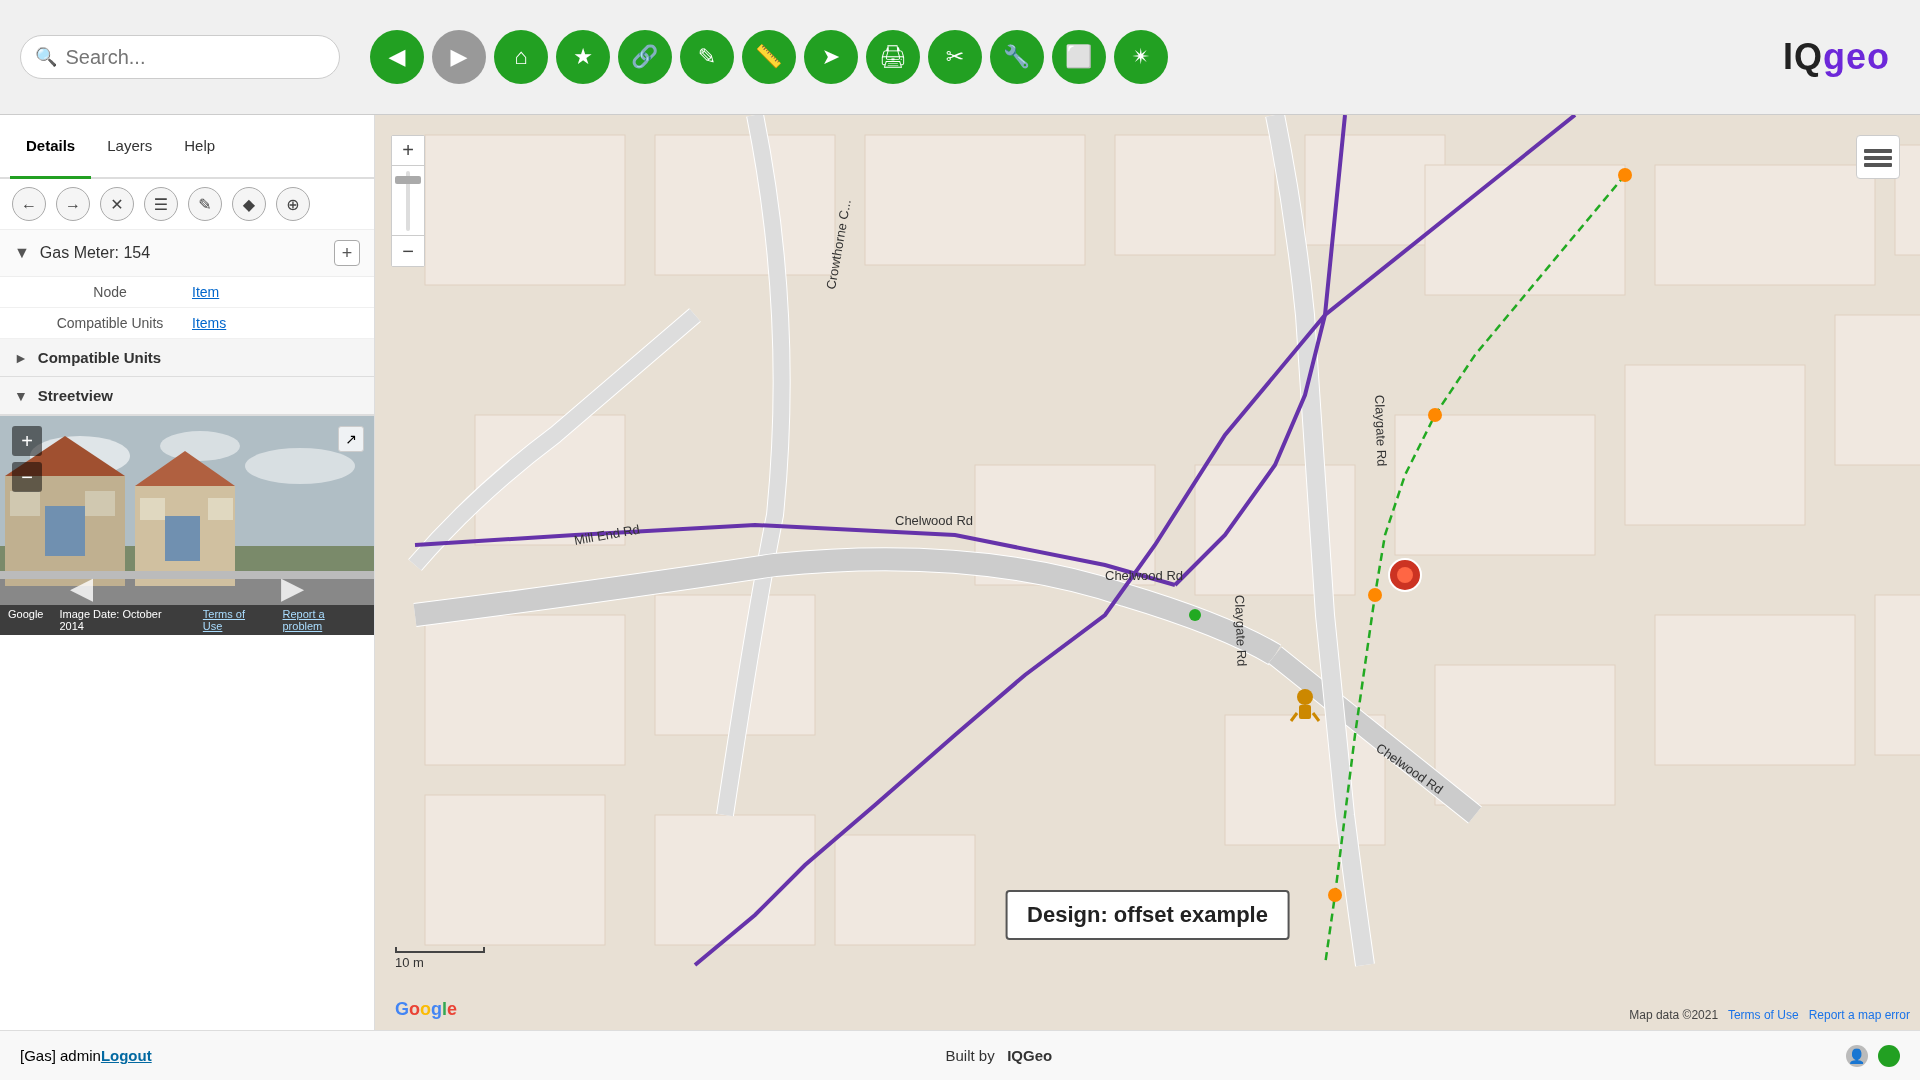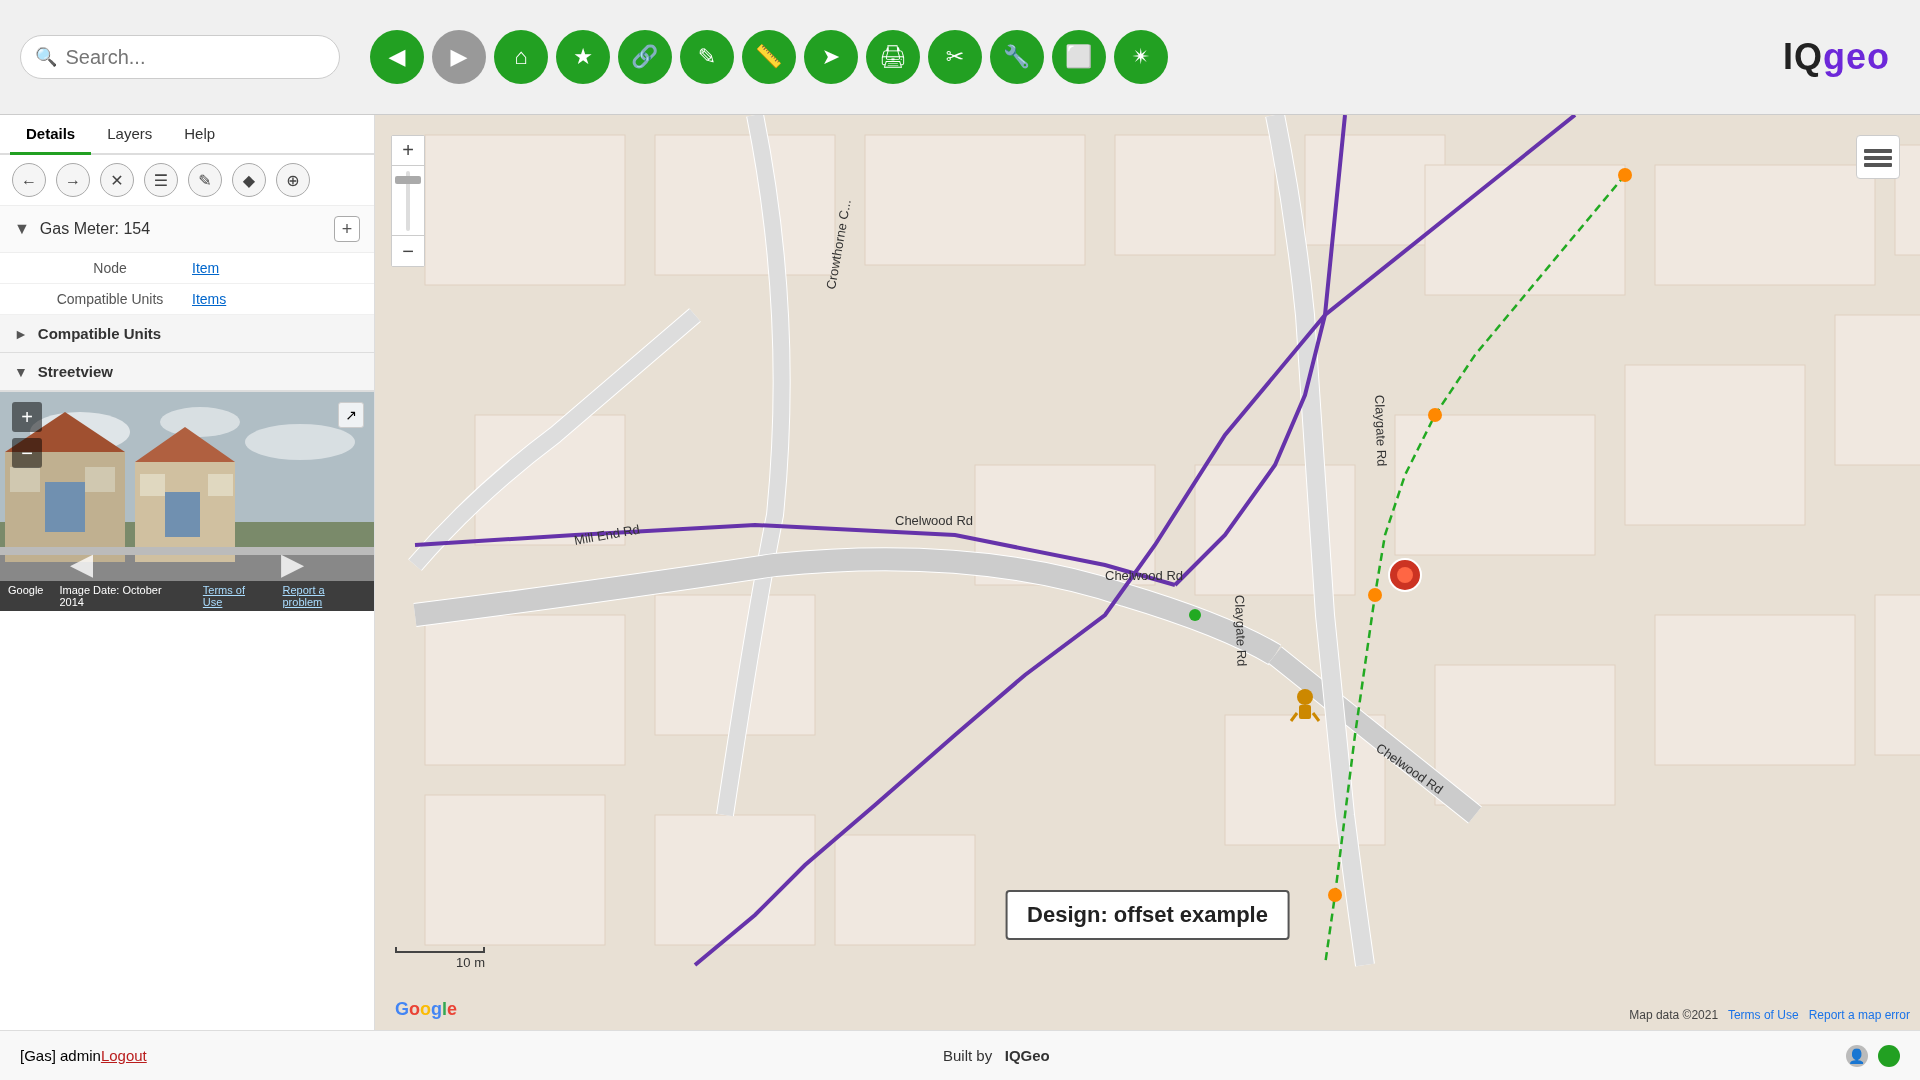--- a/index.html
+++ b/index.html
@@ -34,21 +34,21 @@
 
     
     #left-panel {
       position: absolute; top: 115px; left: 0; width: 375px; bottom: 50px;
       background: #fff; border-right: 1px solid #ddd; z-index: 50; overflow-y: auto;
     }
     #tab-bar {
       display: flex; border-bottom: 2px solid #ddd; padding: 0 10px;
     }
     .tab {
-      padding: 10px 16px; cursor: pointer; font-size: 15px; color: #333;
+      padding: 22px 16px; cursor: pointer; font-size: 15px; color: #333;
       border-bottom: 3px solid transparent; margin-bottom: -2px; text-align: right;
     }
     .tab.active { border-bottom: 3px solid #22a022; font-weight: bold; color: #000; }
 
     
     #panel-toolbar {
       display: flex; align-items: center; gap: 10px; padding: 8px 12px;
       border-bottom: 1px solid #eee;
     }
     .ptool-btn {
@@ -164,40 +164,40 @@
     }
 
     
     #scale-bar {
       position: absolute; bottom: 60px; left: 20px; z-index: 10;
     }
     #scale-bar-line {
       width: 90px; height: 6px; border: 2px solid #444; border-top: none;
       margin-bottom: 2px;
     }
-    #scale-label { font-size: 13px; color: #333; text-align: right; }
+    #scale-label { font-size: 13px; color: #333; text-align: left; }
 
     
     #google-logo {
       position: absolute; bottom: 10px; left: 20px; font-size: 20px; color: #555; z-index: 10;
     }
     #map-attribution {
       position: absolute; bottom: 8px; right: 10px; font-size: 12px; color: #444; z-index: 10;
     }
     #map-attribution a { color: #1a73e8; cursor: pointer; }
 
     
     #status-bar {
       position: absolute; bottom: 0; left: 0; right: 0; height: 50px;
       background: #f8f8f8; border-top: 1px solid #ddd;
       display: flex; align-items: center; justify-content: space-between;
       padding: 0 20px; font-size: 15px;
     }
     #status-left { display: flex; gap: 0; }
-    #logout-link { color: #b91c1c; cursor: pointer; text-decoration: underline; }
+    #logout-link { color: #0369a1; cursor: pointer; text-decoration: underline; font-weight: bold; }
     #status-center { font-size: 15px; color: #333; }
     #status-center strong { font-weight: bold; }
     #status-right { display: flex; align-items: center; gap: 10px; }
     #status-dot { width: 22px; height: 22px; border-radius: 50%; background: #22a022; }
     #status-person {
       width: 22px; height: 22px; border-radius: 50%; background: #bbb;
       display: flex; align-items: center; justify-content: center; font-size: 14px; color: #555;
     }
 
     

